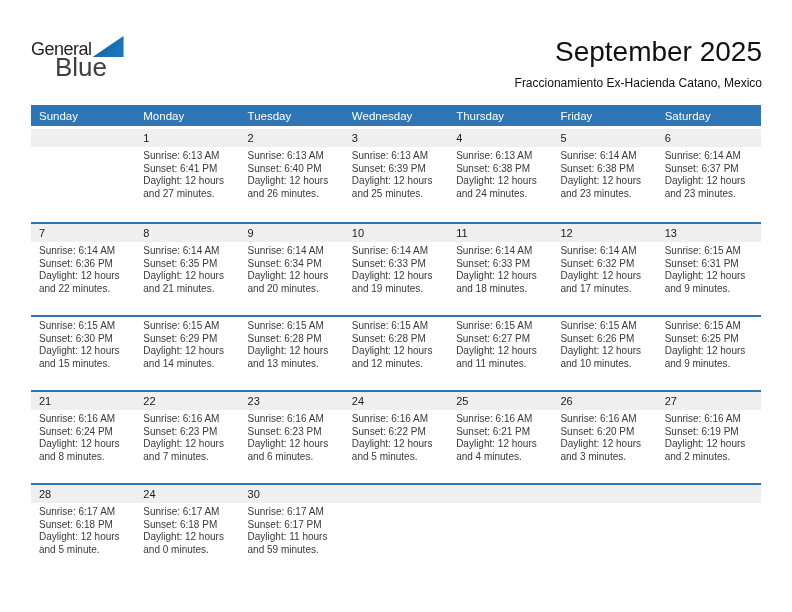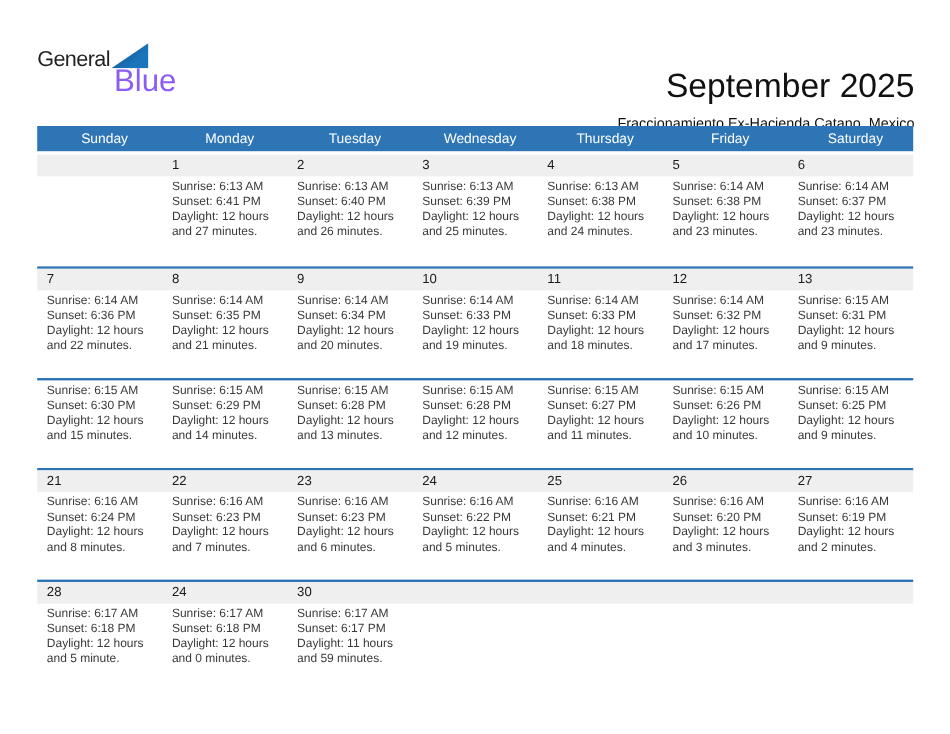--- a/index.html
+++ b/index.html
@@ -7,29 +7,29 @@
     width:792px;height:612px;position:relative;background:#ffffff;
     font-family:"Liberation Sans", sans-serif;color:#1a1a1a;overflow:hidden;
   }
   
   .logo{position:absolute;left:31px;top:36px;width:130px;}
   .logo-line1{display:flex;align-items:flex-end;}
   .logo-word1{font-size:18px;color:#221f1f;letter-spacing:-0.5px;line-height:1;}
   .logo-flag{width:31px;height:21px;margin-left:1px;margin-bottom:1px;
     background:linear-gradient(135deg,#0d4f86 0%,#1b75bb 70%);
     clip-path:polygon(0 100%,100% 0,100% 100%);}
-  .logo-word2{font-size:26px;color:#8b5cf6;line-height:1;margin-left:64px;margin-top:-4px;}
+  .logo-word2{font-size:26px;color:#404040;line-height:1;margin-left:24px;margin-top:-4px;}
   
-  .titleblock{position:absolute;right:30px;top:38px;text-align:right;margin-top:20px;}
+  .titleblock{position:absolute;right:30px;top:38px;text-align:right;}
   .cal-title{font-size:28px;font-weight:400;color:#111;line-height:1;margin:0;}
   .cal-subtitle{font-size:12px;font-weight:400;color:#111;margin-top:10px;}
   
   .calendar{position:absolute;left:31px;top:105px;width:730px;}
   .cal-header{display:grid;grid-template-columns:repeat(7,1fr);
-    background:#2E75B6;height:21px;align-items:center;margin-bottom:3px;text-align:center;}
+    background:#2E75B6;height:21px;align-items:center;margin-bottom:3px;}
   .cal-header .hcell{color:#ffffff;font-size:11.5px;padding-left:8px;
     white-space:nowrap;overflow:hidden;}
   .week{}
   .week + .week{border-top:2px solid #2E75B6;}
   .nums{display:grid;grid-template-columns:repeat(7,1fr);background:#EFEFEF;
     height:18px;align-items:center;}
   .nums .ncell{font-size:11px;color:#1a1a1a;padding-left:8px;}
   .dets{display:grid;grid-template-columns:repeat(7,1fr);height:73px;}
   .week:first-of-type .dets{height:75px;}
   .dets .dcell{padding:3px 4px 0 8px;font-size:10px;line-height:12.6px;color:#3a3a3a;}

